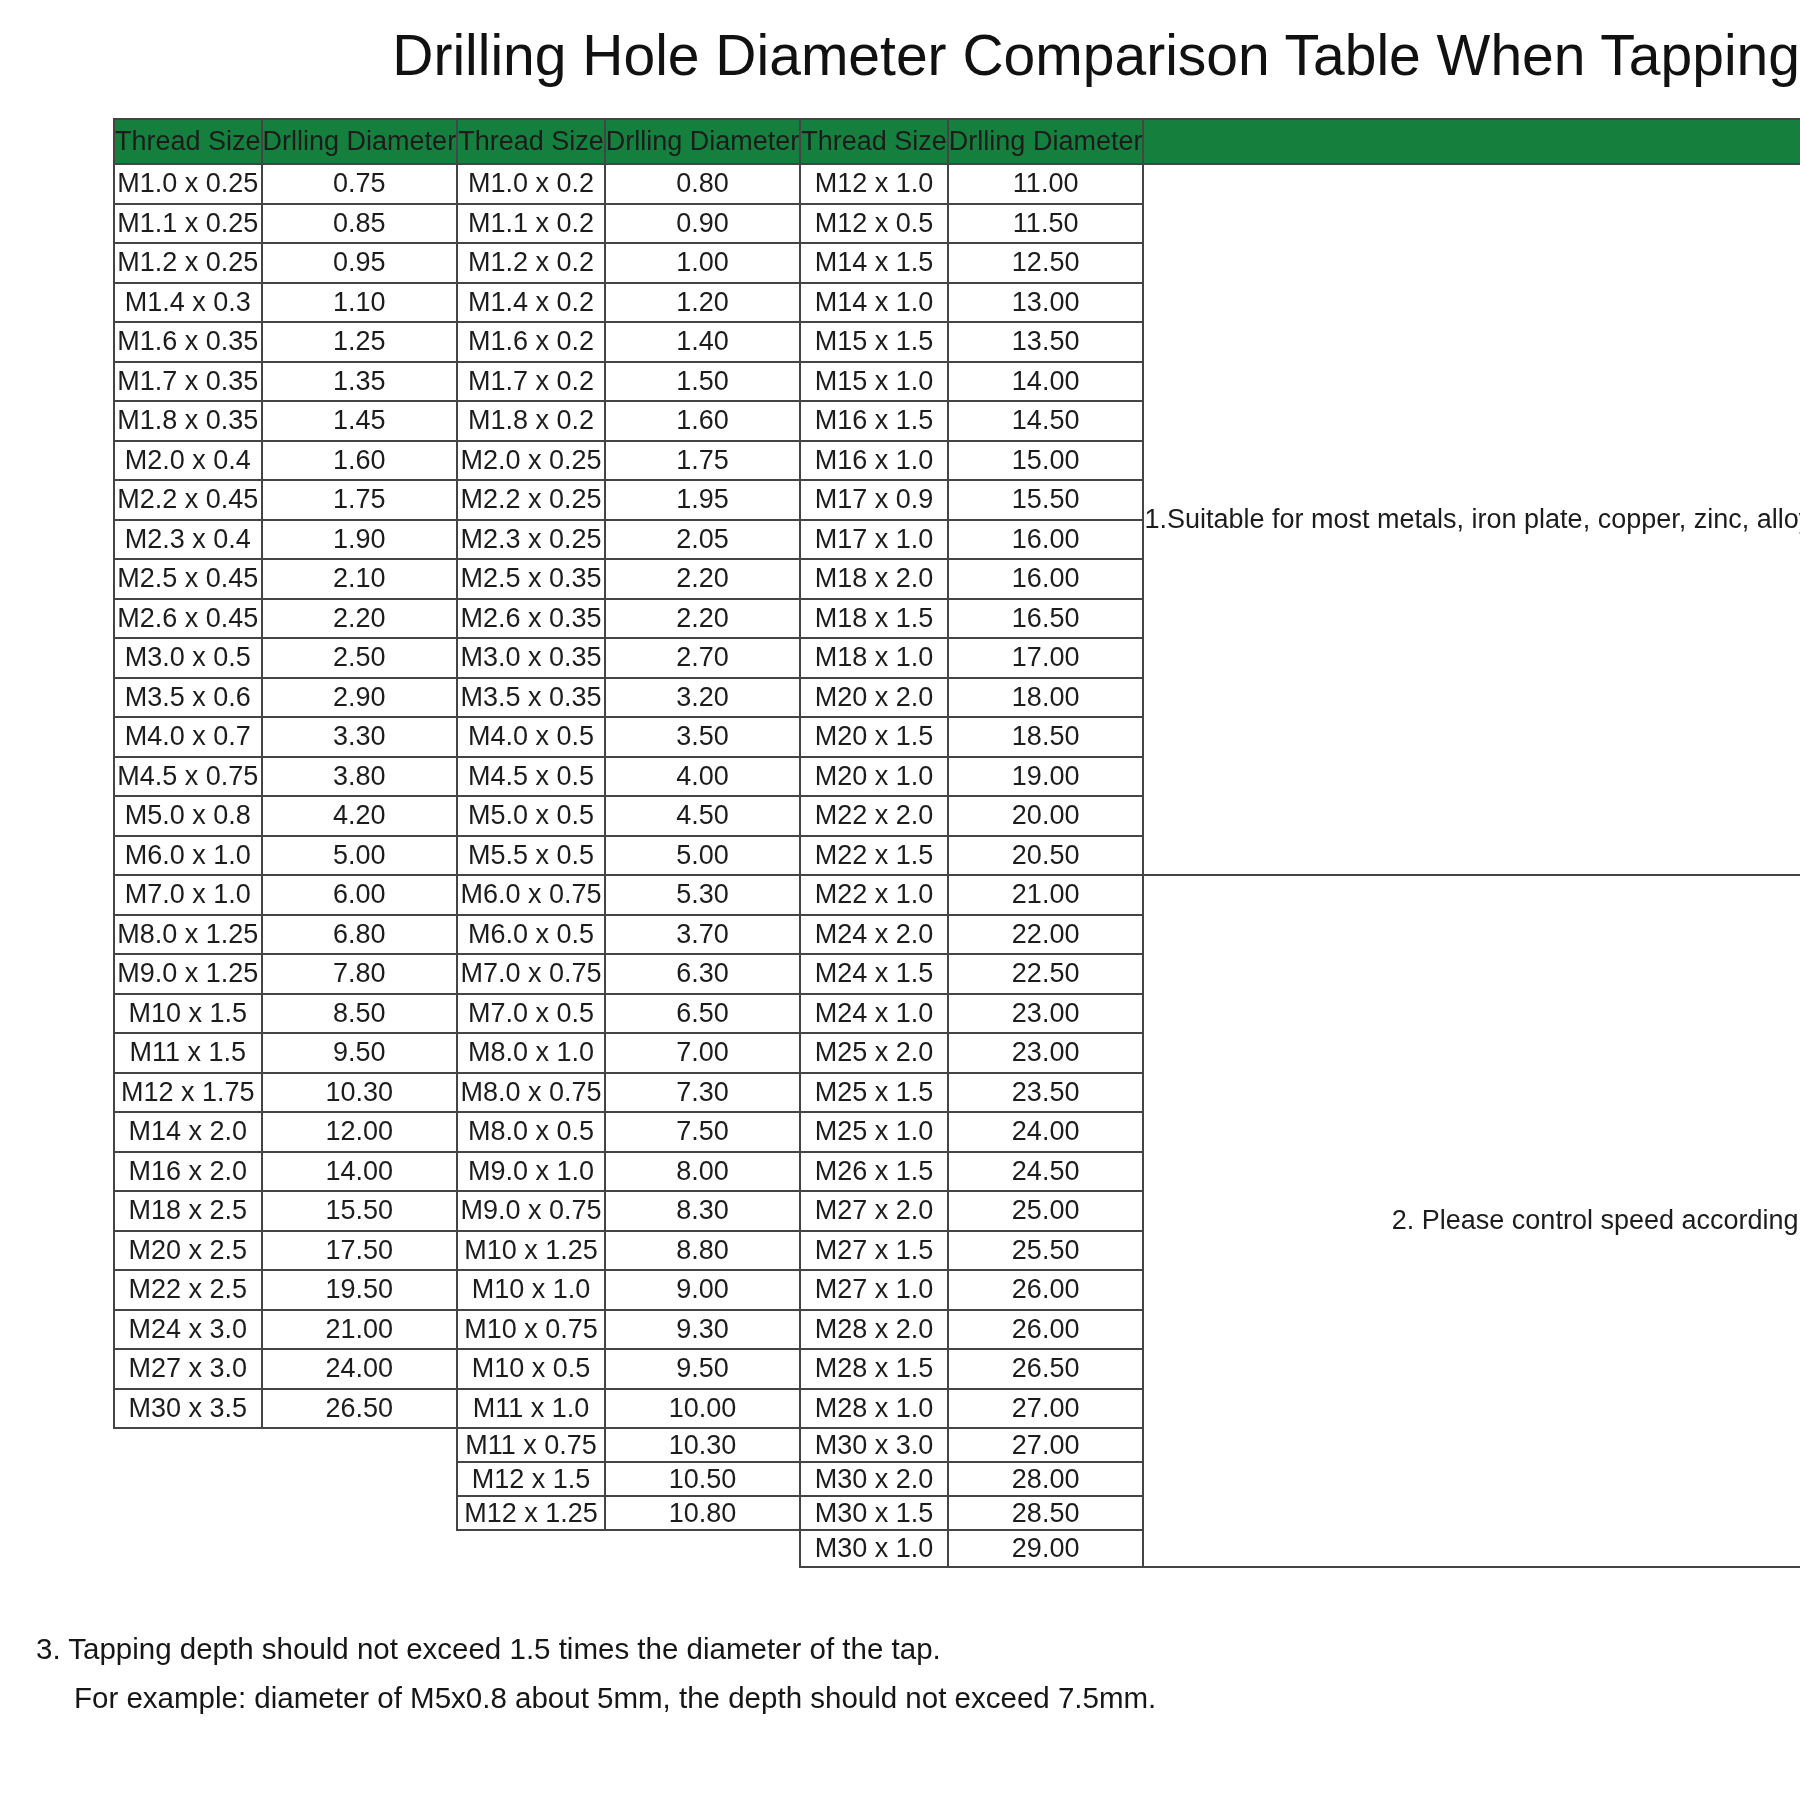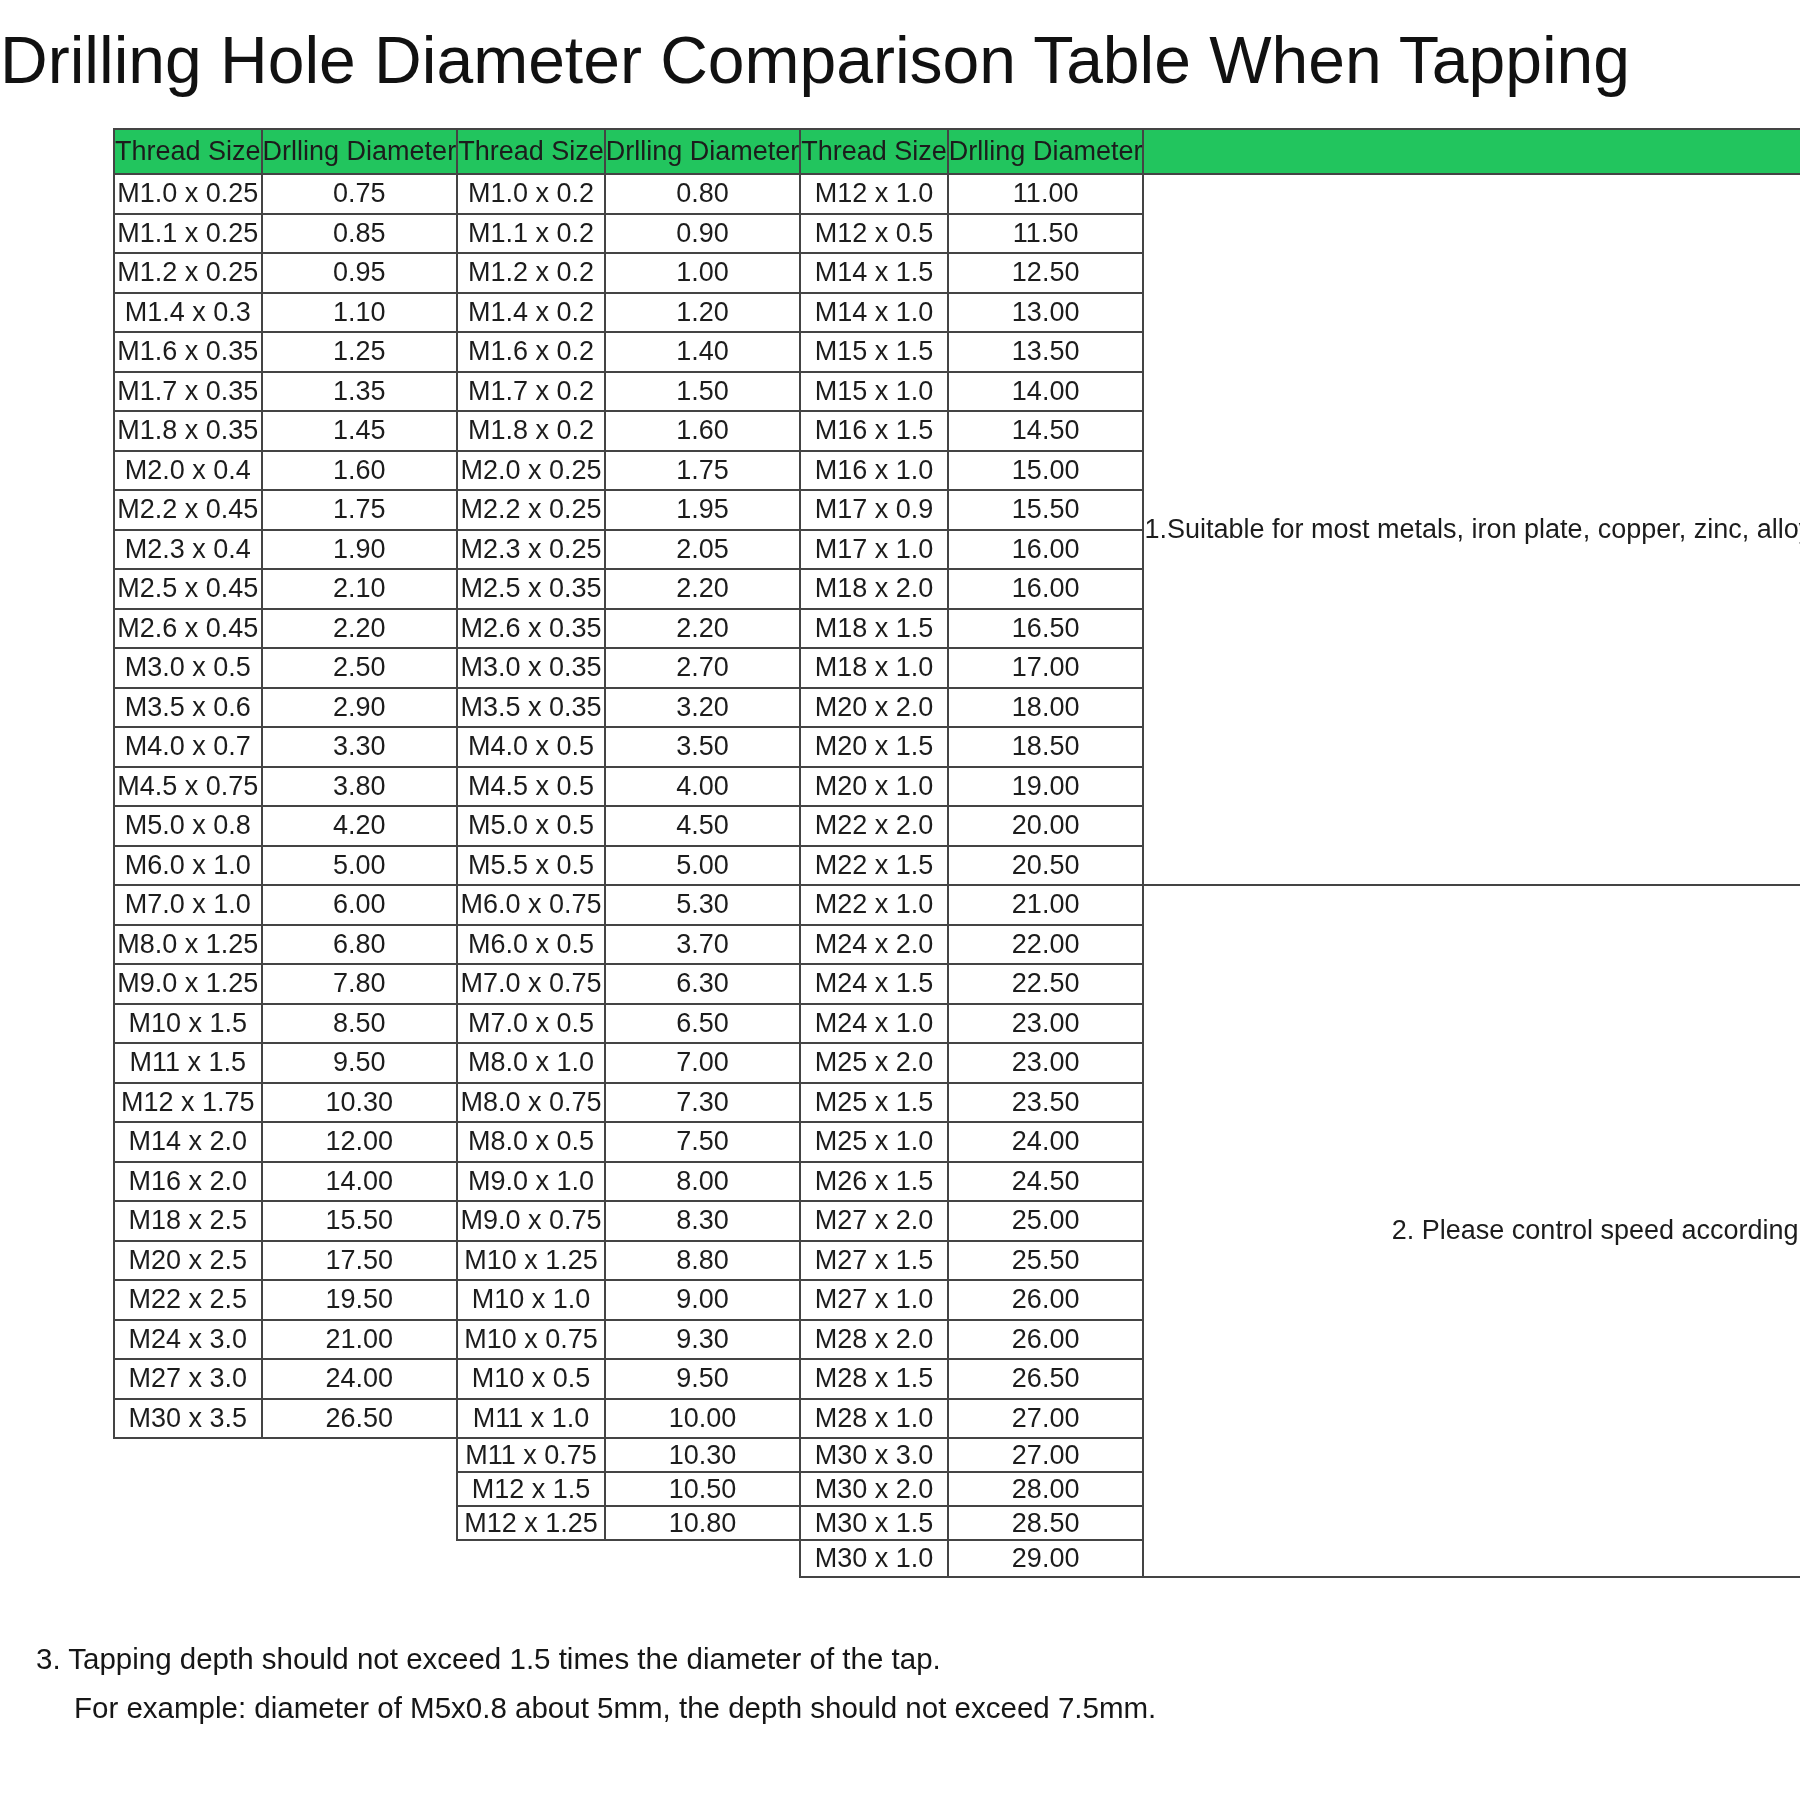--- a/index.html
+++ b/index.html
@@ -5,42 +5,42 @@
   html, body {
     margin: 0;
     padding: 0;
     background: #ffffff;
     width: 1800px;
     color: #1c1c1c;
     font-family: "Liberation Sans", "DejaVu Sans", sans-serif;
   }
   .page-title {
     margin-top: 22px;
-    text-align: left;
-    font-size: 66px;
+    text-align: right;
+    font-size: 57px;
     font-weight: normal;
     letter-spacing: 0px;
     color: #111;
   }
   table.tap-table {
     border-collapse: collapse;
     table-layout: fixed;
     margin: 30px 0 0 113px;
   }
   table.tap-table th, table.tap-table td {
     border: 2px solid #444;
     text-align: center;
     vertical-align: middle;
     font-size: 27px;
     padding: 0;
     white-space: nowrap;
     background: #ffffff;
   }
   table.tap-table th {
-    background: #22c55e;
+    background: #15803d;
     font-weight: normal;
   }
   table.tap-table thead tr { height: 45px; }
   tr.row-std  { height: 39.5px; }
   tr.row-ext  { height: 34px; }
   tr.row-last { height: 37px; }
   td.ghost {
     border: none !important;
     background: transparent !important;
   }

